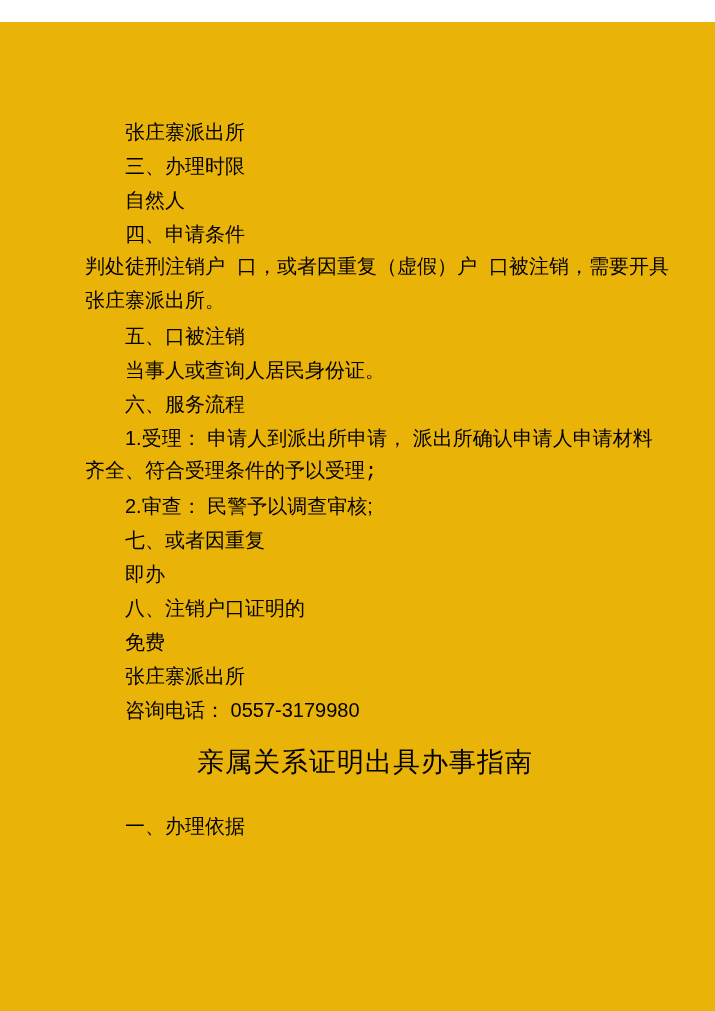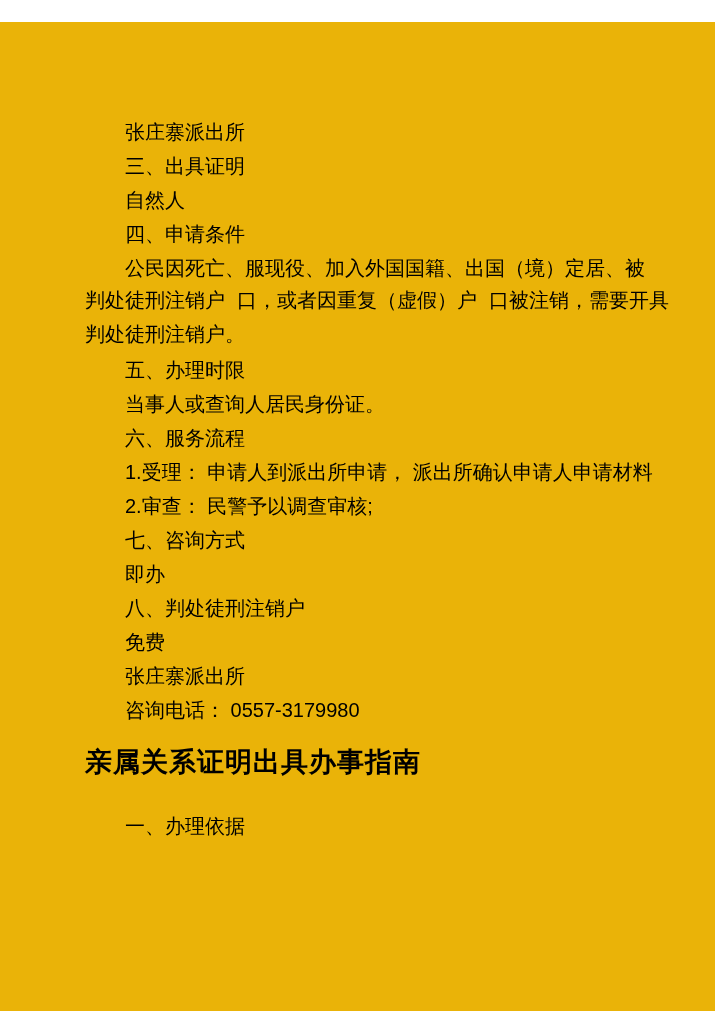--- a/index.html
+++ b/index.html
@@ -32,51 +32,52 @@
   }
   .line.indent {
     padding-left: 40px;
   }
   .line.flush {
     padding-left: 0;
     font-family: Liberation Mono, monospace;
   }
   .line.title {
     font-size: 27px;
-    font-weight: bold;
+    font-weight: normal;
     line-height: 44px;
     height: 44px;
+    text-align: center;
     padding-left: 0;
     margin-top: 13px;
     letter-spacing: 1px;
   }
   .line.title + .line {
     margin-top: 27px;
     font-family: Liberation Mono, monospace;
   }
 </style>
 </head>
 <body>
 
 <div class="page">
   <div class="content" id="content">
       <div class="line indent">张庄寨派出所</div>
-      <div class="line indent">三、出具证明</div>
+      <div class="line indent">三、办理时限</div>
       <div class="line indent"> 自然人</div>
       <div class="line indent">四、申请条件</div>
-      <div class="line indent">公民因死亡、服现役、加入外国国籍、出国（境）定居、被</div>
       <div class="line flush">判处徒刑注销户 口，或者因重复（虚假）户 口被注销，需要开具</div>
-      <div class="line flush">判处徒刑注销户。</div>
-      <div class="line indent">五、办理时限</div>
+      <div class="line flush">张庄寨派出所。</div>
+      <div class="line indent">五、口被注销</div>
       <div class="line indent">当事人或查询人居民身份证。</div>
       <div class="line indent">六、服务流程</div>
       <div class="line indent">1.受理： 申请人到派出所申请， 派出所确认申请人申请材料</div>
+      <div class="line flush">齐全、符合受理条件的予以受理;</div>
       <div class="line indent">2.审查： 民警予以调查审核;</div>
-      <div class="line indent">七、咨询方式</div>
+      <div class="line indent">七、或者因重复</div>
       <div class="line indent">即办</div>
-      <div class="line indent">八、判处徒刑注销户</div>
+      <div class="line indent">八、注销户口证明的</div>
       <div class="line indent">免费</div>
       <div class="line indent">张庄寨派出所</div>
       <div class="line indent">咨询电话： 0557-3179980</div>
       <div class="line title">亲属关系证明出具办事指南</div>
       <div class="line indent">一、办理依据</div>
     </div>
 </div>
 
 </body></html>

